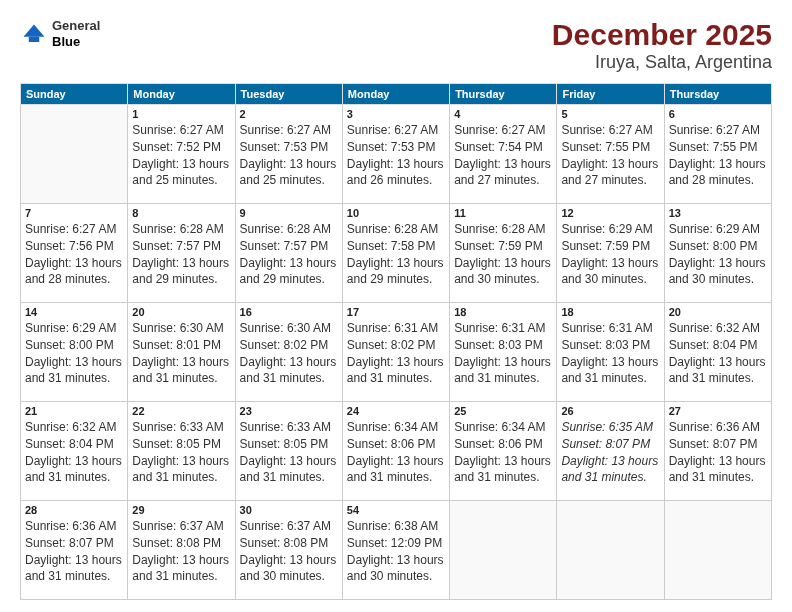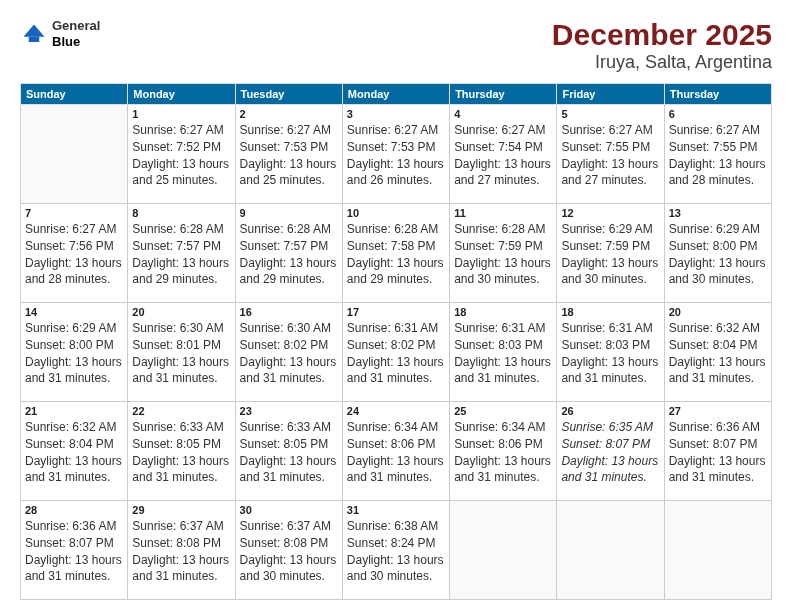--- a/index.html
+++ b/index.html
@@ -338,23 +338,23 @@
 and 31 minutes.</div>
           </td>
           <td>
             <span class="day-number">30</span>
             <div class="day-info" style="white-space: pre-line;">Sunrise: 6:37 AM
 Sunset: 8:08 PM
 Daylight: 13 hours
 and 30 minutes.</div>
           </td>
           <td>
-            <span class="day-number">31</span>
+            <span class="day-number">54</span>
             <div class="day-info" style="white-space: pre-line;">Sunrise: 6:38 AM
-Sunset: 8:24 PM
+Sunset: 12:09 PM
 Daylight: 13 hours
 and 30 minutes.</div>
           </td>
           <td class="empty"></td>
           <td class="empty"></td>
           <td class="empty"></td>
         </tr>
       </tbody>
   </table>
 </div>

